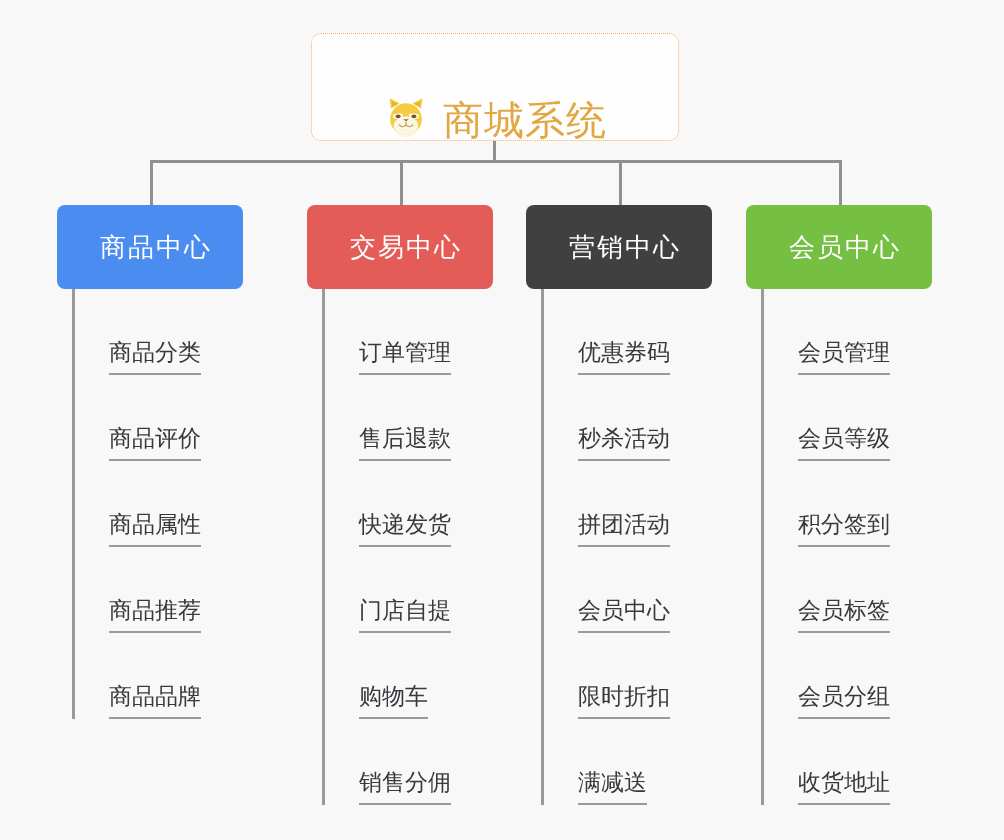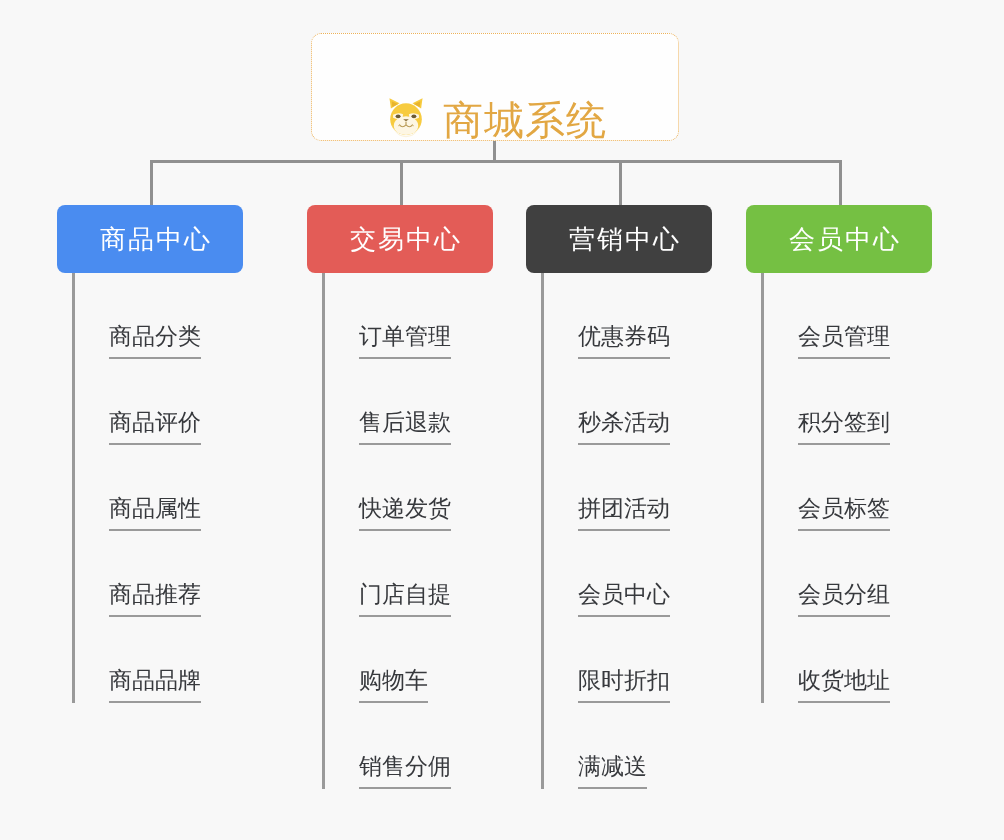--- a/index.html
+++ b/index.html
@@ -63,21 +63,21 @@
     position: absolute;
     top: 205px;
     width: 186px;
   }
   .col-1 { left: 57px; }
   .col-2 { left: 307px; }
   .col-3 { left: 526px; }
   .col-4 { left: 746px; }
 
   .cat-header {
-    height: 68px;
+    height: 84px;
     border-radius: 8px;
     display: flex;
     align-items: center;
     justify-content: center;
     color: #ffffff;
     font-size: 26px;
     letter-spacing: 2px;
     box-sizing: border-box;
     padding-left: 12px;
   }
@@ -229,20 +229,23 @@
     </ul>
   </div>
 
   <div class="column col-4 cat-4">
     <div class="cat-header">会员中心</div>
     <ul class="leaf-list">
       <li class="leaf-item">
           <span class="leaf-label">会员管理</span>
         </li>
       <li class="leaf-item">
+          <span class="leaf-label">会员等级</span>
+        </li>
+      <li class="leaf-item">
           <span class="leaf-label">积分签到</span>
         </li>
       <li class="leaf-item">
           <span class="leaf-label">会员标签</span>
         </li>
       <li class="leaf-item">
           <span class="leaf-label">会员分组</span>
         </li>
       <li class="leaf-item">
           <span class="leaf-label">收货地址</span>

